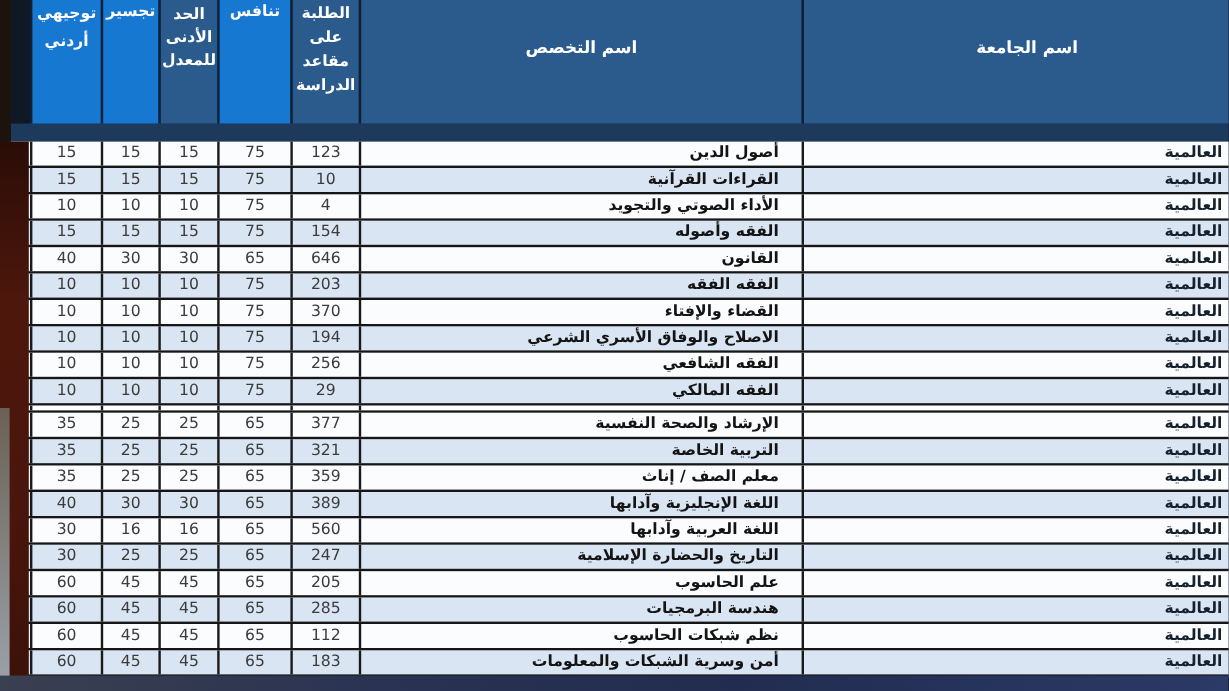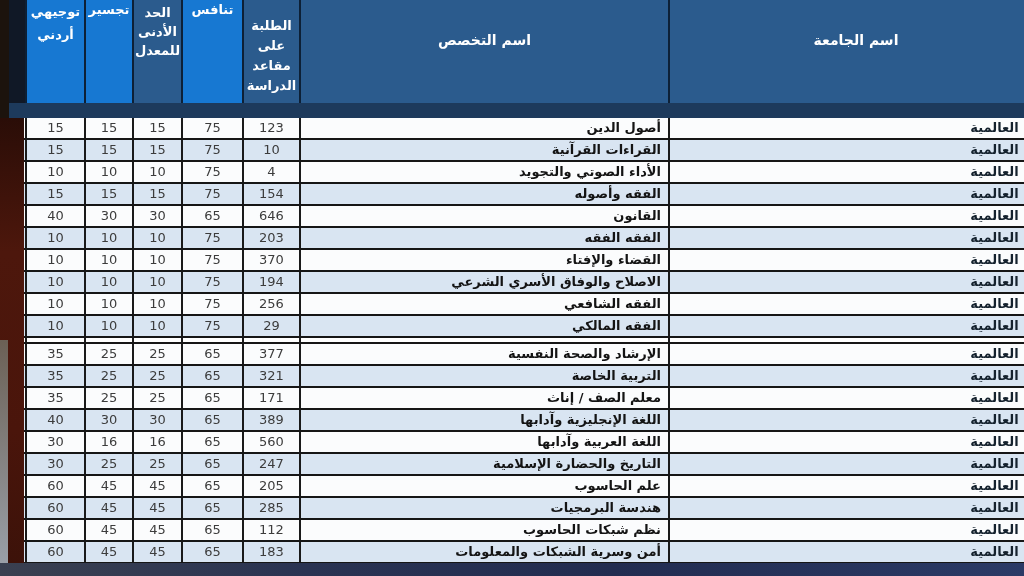--- a/index.html
+++ b/index.html
@@ -14,32 +14,32 @@
   .thead{height:103px;}
   .th{box-sizing:border-box;height:103px;color:#ffffff;font-weight:bold;font-size:13px;
       text-align:center;white-space:pre-line;border-left:2px solid #0d2036;overflow:hidden;}
   .th.bright{background:#1778d2;}
   .th.dark{background:#2b5b8d;}
   .th:first-child{border-left:none;}
   .h-sliver{padding-top:26px;line-height:23px;margin-left:36px;}
   .h-taw{line-height:23px;}
   .h-one{line-height:20px;}
   .h-gpa{padding-top:3px;line-height:19px;}
-  .h-stu{padding-top:16px;line-height:20px;}
+  .h-stu{padding-top:2px;line-height:20px;}
   .h-name{padding-top:32px;font-size:14px;}
   .head-band{height:15px;background:#1d3a5c;}
 
   
   .row{height:20px;border-bottom:2px solid #161616;background:#fbfcfd;}
   .row.alt{background:#d9e5f2;}
   .cell{box-sizing:border-box;height:20px;line-height:20px;border-left:2px solid #1a1a1a;
         overflow:hidden;}
   .cell:first-child{border-left:none;}
   .num{text-align:center;font-size:13px;color:#3c3c3c;}
-  .c-major{direction:rtl;text-align:right;padding-right:7px;font-size:13px;font-weight:bold;color:#141414;}
+  .c-major{direction:rtl;text-align:right;padding-right:19px;font-size:13px;font-weight:bold;color:#141414;}
   .c-univ{direction:rtl;text-align:right;padding-right:6px;font-size:13px;font-weight:bold;color:#15222e;}
   .spacer-row{height:4px;border-bottom:2px solid #161616;background:#ffffff;}
   .spacer-row .cell{height:4px;line-height:4px;}
 
   
   .left-header-strip{position:absolute;left:0;top:0;width:9px;height:118px;background:#1c130d;z-index:2;}
   .left-rows-strip{position:absolute;left:0;top:118px;width:24px;height:446px;z-index:2;
       background:linear-gradient(180deg,#2a0d07 0%,#4d170c 30%,#4a150b 70%,#3c1209 100%);}
   .left-grey-strip{position:absolute;left:0;top:340px;width:8px;height:224px;z-index:3;
       background:linear-gradient(180deg,#6b6055 0%,#9aa0a8 100%);}
@@ -203,21 +203,21 @@
           <div class="cell num">321</div>
           <div class="cell c-major">التربية الخاصة</div>
           <div class="cell c-univ">ية العالمية</div>
         </div>
         <div class="grid-row row ">
           <div class="cell"></div>
           <div class="cell num">35</div>
           <div class="cell num">25</div>
           <div class="cell num">25</div>
           <div class="cell num">65</div>
-          <div class="cell num">171</div>
+          <div class="cell num">359</div>
           <div class="cell c-major">معلم الصف / إناث</div>
           <div class="cell c-univ">ية العالمية</div>
         </div>
         <div class="grid-row row alt">
           <div class="cell"></div>
           <div class="cell num">40</div>
           <div class="cell num">30</div>
           <div class="cell num">30</div>
           <div class="cell num">65</div>
           <div class="cell num">389</div>

